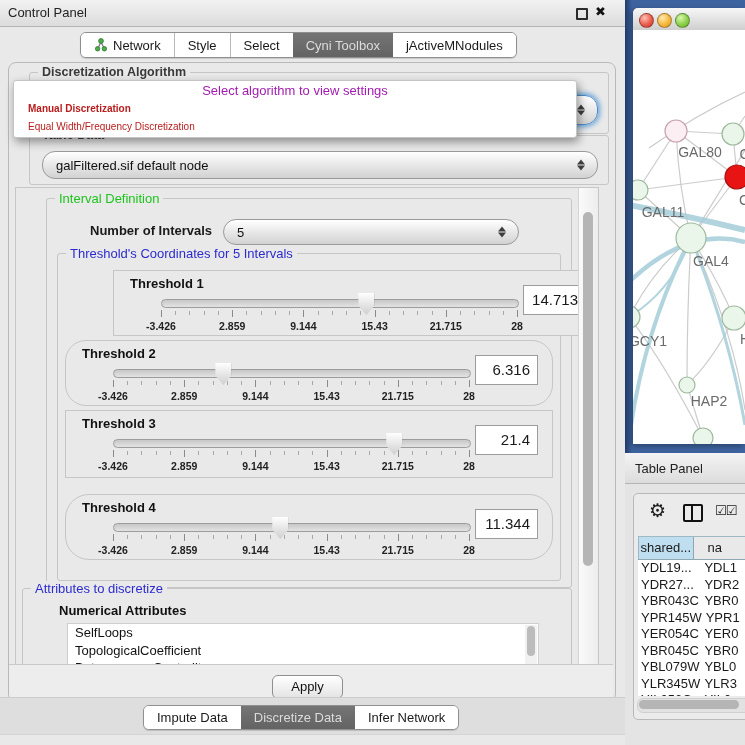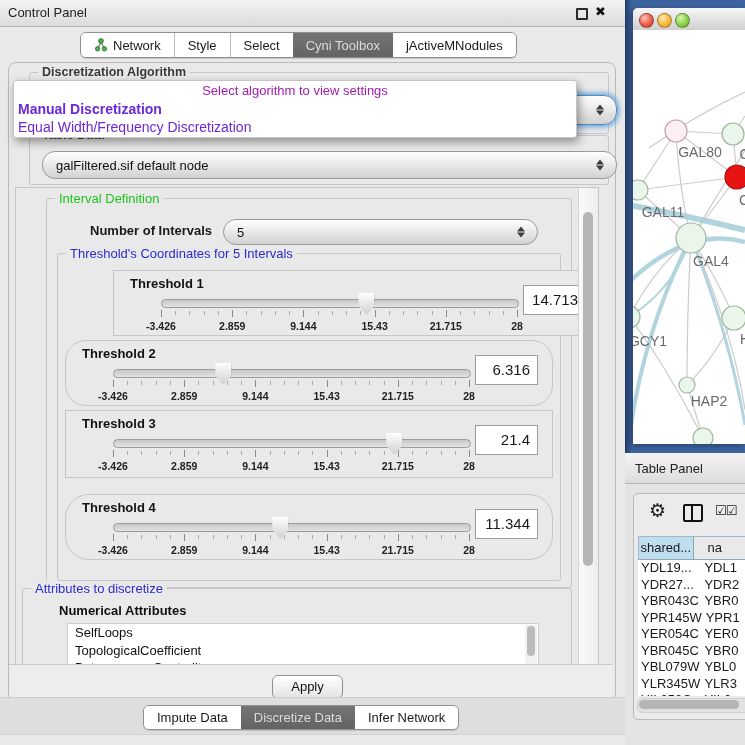--- a/index.html
+++ b/index.html
@@ -26,32 +26,32 @@
   .net-ico{width:14px;height:14px;}
   
   .cp-outer{position:absolute;left:8px;top:62px;width:606px;height:638px;background:#e9e9e9;
     border:1px solid #b9b9b9;border-radius:8px;}
   .group{position:absolute;border:1px solid #c6c6c6;border-radius:3px;background:#e9e9e9;}
   .legend{position:absolute;top:-8px;left:8px;padding:0 4px;background:#e9e9e9;font-size:12.5px;font-weight:bold;color:#3a3a3a;line-height:15px;}
   .legend.green{color:var(--group_title_green);font-weight:normal;font-size:13px;}
   .legend.blue{color:var(--group_title_blue);font-weight:normal;font-size:13px;}
   
   .combo{position:absolute;border:1px solid #9a9a9a;border-radius:13px;
-    background:linear-gradient(#ffffff,#dfdfdf 70%,#d2d2d2);font-size:13px;padding-left:19px;}
+    background:linear-gradient(#ffffff,#dfdfdf 70%,#d2d2d2);font-size:13px;}
   .combo .val{position:absolute;left:13px;top:50%;transform:translateY(-50%);color:#111;}
   .combo .spin{position:absolute;right:12px;top:50%;transform:translateY(-50%);display:flex;flex-direction:column;gap:1px;align-items:center;}
   .combo .spin i{width:0;height:0;border-left:4px solid transparent;border-right:4px solid transparent;}
   .combo .spin i.up{border-bottom:5px solid #3d3d3d;}
   .combo .spin i.dn{border-top:5px solid #3d3d3d;}
   .combo.focused{box-shadow:0 0 5px 2px var(--focus_ring);border-color:#4d8cc8;}
   
   #algo-popup{position:absolute;left:13px;top:80px;width:562px;height:56px;background:#fff;
     border:1px solid #c4c4c4;border-radius:3px;box-shadow:2px 4px 10px rgba(0,0,0,.4);z-index:5;}
   .popup-hint{height:19px;line-height:20px;text-align:center;color:#a21caf;font-size:13px;}
-  .popup-item{height:18px;line-height:18px;padding-left:4px;font-size:14px;color:#6d28d9;}
+  .popup-item{height:18px;line-height:18px;padding-left:14px;font-size:10px;color:#b91c1c;}
   .popup-item.bold{font-weight:bold;}
   
   .inner-panel{position:absolute;left:6px;top:124px;width:582px;height:476px;border:1px solid #c6c6c6;
     background:#e9e9e9;overflow:hidden;}
   .vscroll{position:absolute;left:562px;top:0;width:19px;height:476px;background:linear-gradient(to right,#fafafa,#ededed);border-left:1px solid #d4d4d4;}
   .vscroll .vthumb{position:absolute;left:4px;top:24px;width:10px;height:354px;border-radius:5px;background:#b5b5b5;}
   
   .thr-panel{position:absolute;left:7px;width:486px;height:64px;border:1px solid #c6c6c6;background:#e9e9e9;}
   .thr-title{position:absolute;left:16px;top:5px;font-size:13px;font-weight:bold;color:#111;}
   .thr-slider{position:absolute;left:47px;top:22px;width:356px;height:40px;}

